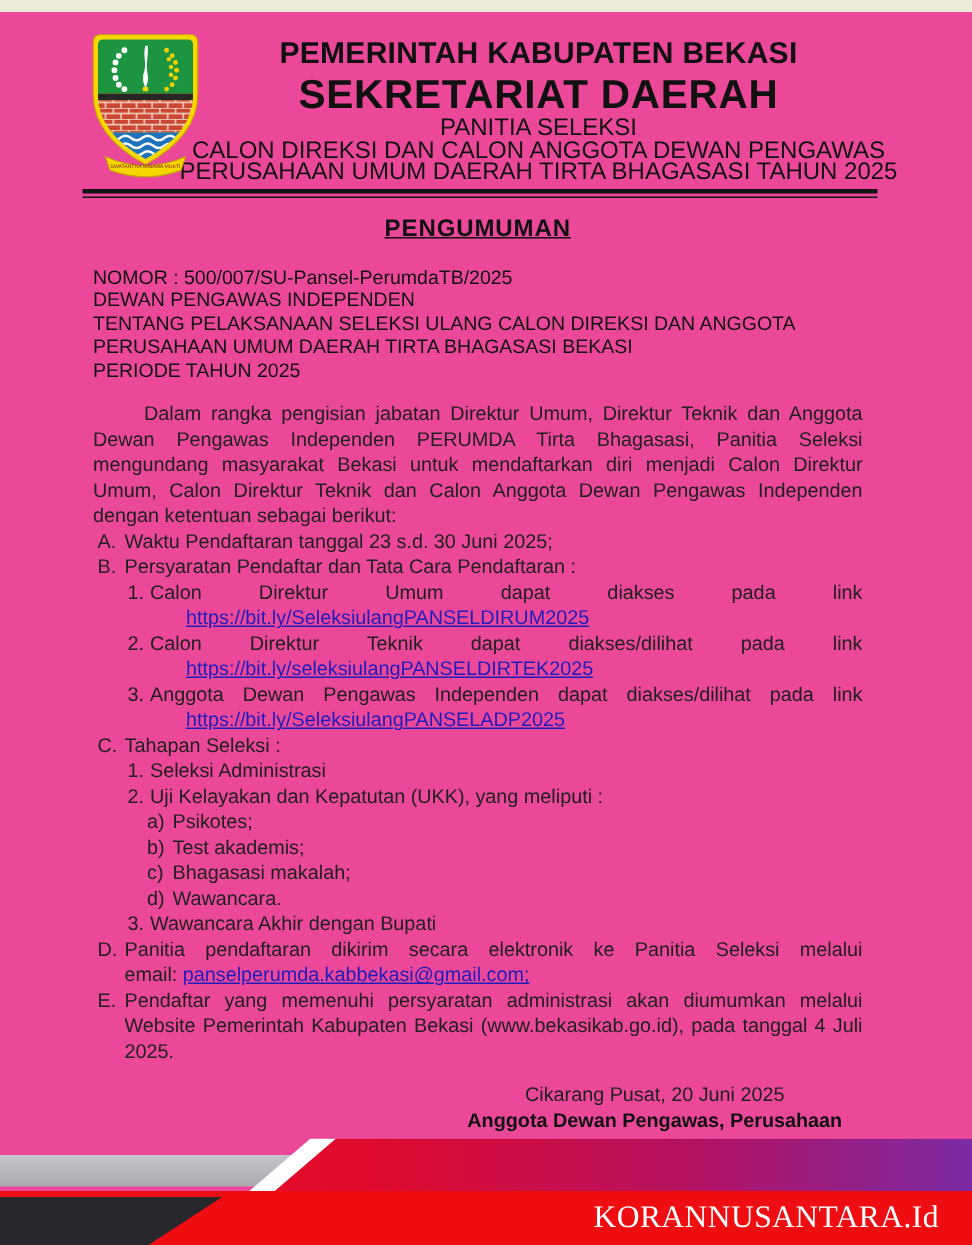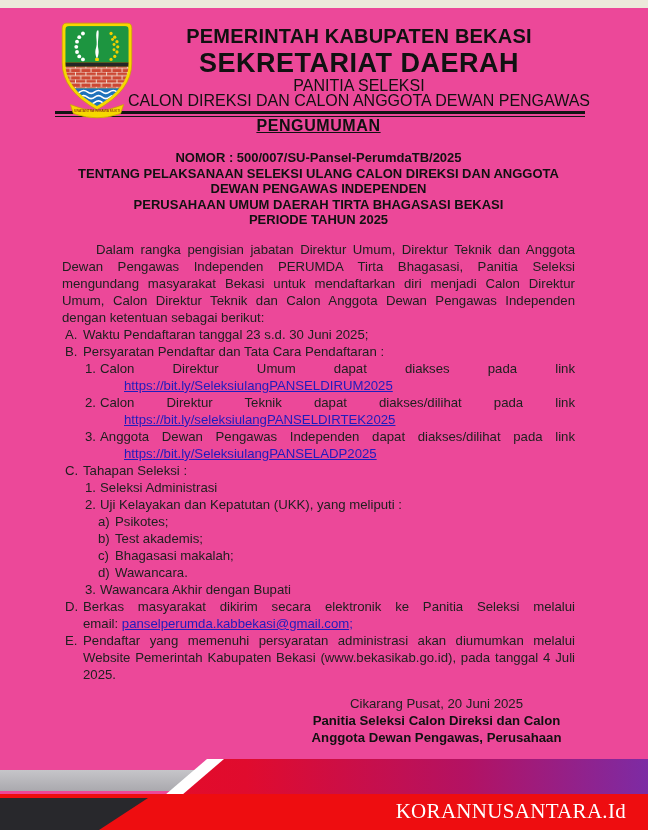--- a/index.html
+++ b/index.html
@@ -11,23 +11,23 @@
   .letterhead{position:relative;padding-top:24px;}
   .logo{position:absolute;left:60px;top:20px;width:74px;height:101px;}
   .lh-text{margin:0 40px 0 110px;text-align:center;}
   .lh-org1{font-size:20px;font-weight:bold;line-height:24px;letter-spacing:.2px;color:#111;}
   .lh-org2{font-size:27px;font-weight:bold;line-height:31px;letter-spacing:.5px;color:#111;}
   .lh-sub{font-size:16px;font-weight:normal;line-height:14.5px;color:#111;}
   .divider{margin:3px 63px 0 55px;height:2px;border-top:3.5px solid #141414;border-bottom:1.5px solid #141414;}
 
   
   .content{margin:0 73px 0 62px;font-size:13.2px;line-height:17px;}
-  .doc-title{text-align:center;font-size:16px;font-weight:bold;letter-spacing:.6px;
+  .doc-title{margin-top:12px;text-align:center;font-size:16px;font-weight:bold;letter-spacing:.6px;
              text-decoration:underline;color:#111;}
-  .nomor{margin-top:16px;text-align:center;font-weight:bold;font-size:13px;line-height:15.6px;color:#111;}
+  .nomor{margin-top:16px;font-weight:normal;font-size:13px;line-height:15.6px;color:#111;}
   .opening{margin-top:13px;text-align:justify;text-indent:34px;}
 
   .li1{display:flex;margin-left:3px;}
   .m1{flex:none;width:18px;}
   .b1{flex:1;min-width:0;}
   .just{text-align:justify;}
   .fj{text-align:justify;text-align-last:justify;}
   .li2{display:flex;margin-left:2px;}
   .m2{flex:none;width:15px;}
   .b2{flex:1;min-width:0;}
@@ -116,31 +116,32 @@
         <path d="M14,114 Q50,130 86,114 L82,126 Q50,138 18,126 Z" fill="#f6d800" stroke="#c8a500" stroke-width="1"></path>
         <text x="50" y="124" text-anchor="middle" font-size="4.6" fill="#7a1d12">SWATANTRA WIBAWA MUKTI</text>
       </g>
     </svg>
 
     <div class="lh-text">
       <div class="lh-org1">PEMERINTAH KABUPATEN BEKASI</div>
       <div class="lh-org2">SEKRETARIAT DAERAH</div>
       <div class="lh-sub">PANITIA SELEKSI</div>
       <div class="lh-sub">CALON DIREKSI DAN CALON ANGGOTA DEWAN PENGAWAS</div>
+      <div class="lh-sub">PERUSAHAAN UMUM DAERAH TIRTA BHAGASASI TAHUN 2025</div>
     </div>
     <div class="divider"></div>
   </div>
 
   <div class="content">
     <div class="doc-title">PENGUMUMAN</div>
 
     <div class="nomor">
       <div>NOMOR : 500/007/SU-Pansel-PerumdaTB/2025</div>
+      <div>DEWAN PENGAWAS INDEPENDEN</div>
       <div>TENTANG PELAKSANAAN SELEKSI ULANG CALON DIREKSI DAN ANGGOTA</div>
-      <div>DEWAN PENGAWAS INDEPENDEN</div>
       <div>PERUSAHAAN UMUM DAERAH TIRTA BHAGASASI BEKASI</div>
       <div>PERIODE TAHUN 2025</div>
     </div>
 
     <p class="opening" style="margin:13px 0 0 0;">Dalam rangka pengisian jabatan Direktur Umum, Direktur Teknik dan Anggota Dewan Pengawas Independen PERUMDA Tirta Bhagasasi, Panitia Seleksi mengundang masyarakat Bekasi untuk mendaftarkan diri menjadi Calon Direktur Umum, Calon Direktur Teknik dan Calon Anggota Dewan Pengawas Independen dengan ketentuan sebagai berikut:</p>
 
     <div class="li1">
       <span class="m1">A.</span>
       <div class="b1">Waktu Pendaftaran tanggal 23 s.d. 30 Juni 2025;</div>
     </div>
@@ -212,33 +213,32 @@
         <div class="li2">
           <span class="m2">3.</span>
           <div class="b2">Wawancara Akhir dengan Bupati</div>
         </div>
       </div>
     </div>
 
     <div class="li1">
       <span class="m1">D.</span>
       <div class="b1">
-        <div class="fj">Berkas masyarakat dikirim secara elektronik ke Panitia Seleksi melalui</div>
+        <div class="fj">Panitia pendaftaran dikirim secara elektronik ke Panitia Seleksi melalui</div>
         <div><span>email: </span><a class="doc-link" href="#">panselperumda.kabbekasi@gmail.com;</a></div>
       </div>
     </div>
 
     <div class="li1">
       <span class="m1">E.</span>
       <div class="b1 just">Pendaftar yang memenuhi persyaratan administrasi akan diumumkan melalui Website Pemerintah Kabupaten Bekasi (www.bekasikab.go.id), pada tanggal 4 Juli  2025.</div>
     </div>
 
     <div class="signature">
       <div>Cikarang Pusat, 20 Juni 2025</div>
-      <div class="sig-bold">Panitia Seleksi Calon Direksi dan Calon</div>
       <div class="sig-bold">Anggota Dewan Pengawas, Perusahaan</div>
     </div>
   </div>
 
   <div class="footer">
     <div class="stripe-gray"></div>
     <div class="band-upper"></div>
     <div class="gap-white"></div>
     <div class="band-lower"></div>
     <div class="wedge-black"></div>

